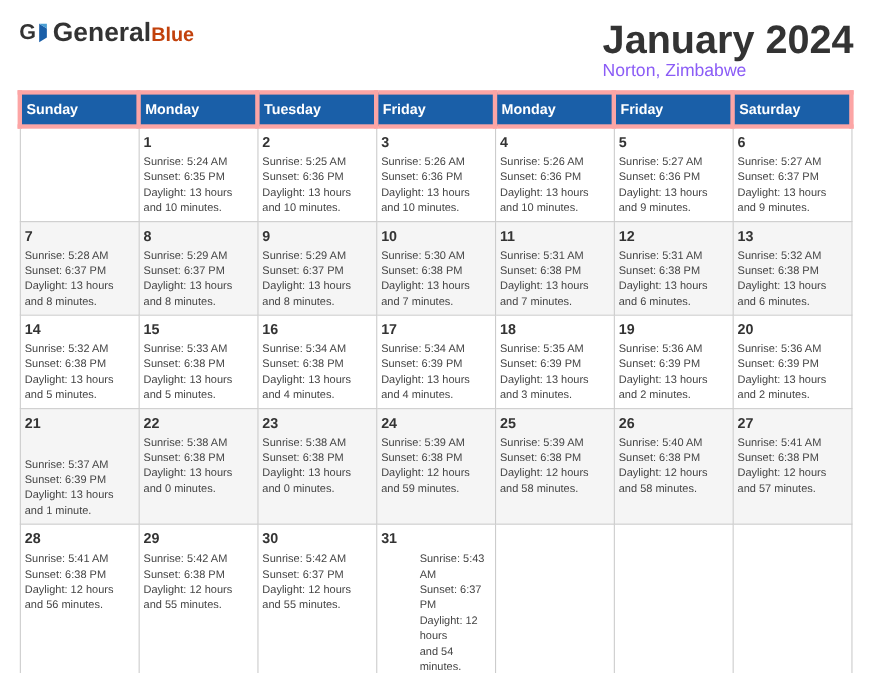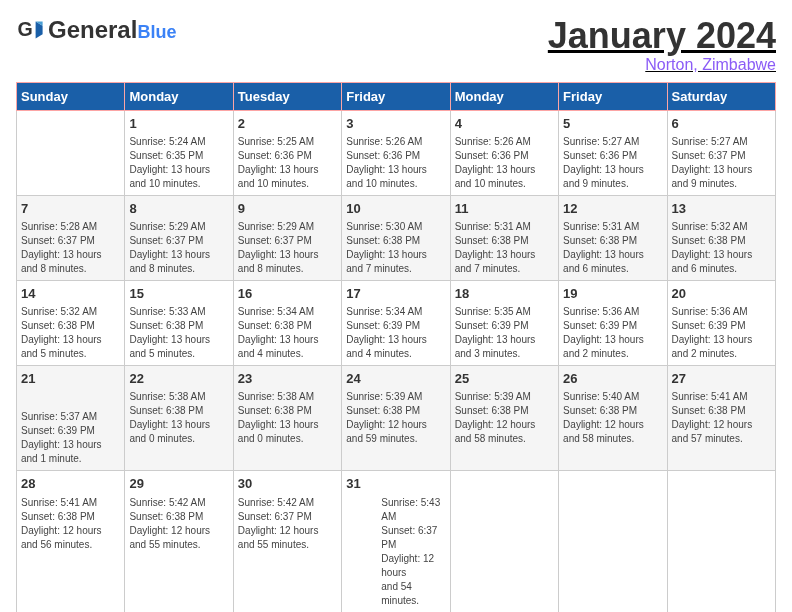--- a/index.html
+++ b/index.html
@@ -19,22 +19,20 @@
     .logo {
       display: flex;
       align-items: center;
       gap: 4px;
     }
     .logo-icon {
       width: 28px;
       height: 28px;
     }
     .title-block {
-      text-align: right;
-      text-decoration: underline;
     }
     .calendar-title {
       font-size: 36px;
       font-weight: bold;
       color: #333;
       line-height: 1.1;
     }
     .calendar-subtitle {
       font-size: 16px;
       color: #8b5cf6;
@@ -44,21 +42,21 @@
       border-collapse: collapse;
       font-size: 11px;
     }
     thead tr th {
       background-color: #1a5fa8;
       color: #fff;
       padding: 6px 4px;
       text-align: left;
       font-size: 13px;
       font-weight: bold;
-      border: 1px solid #fca5a5;
+      border: 4px solid #fca5a5;
     }
     tbody tr td {
       border: 1px solid #ccc;
       vertical-align: top;
       padding: 4px;
       height: 80px;
       width: 14.28%;
       color: #333;
       line-height: 1.4;
     }
@@ -86,21 +84,21 @@
 <body>
 
 <div class="header">
   <div class="logo">
     <svg class="logo-icon" viewBox="0 0 40 40" xmlns="http://www.w3.org/2000/svg">
       <text x="2" y="28" font-size="28" font-family="Arial" font-weight="bold" fill="#333">G</text>
       <polygon points="28,8 38,14 38,26 28,32" fill="#1a5fa8"></polygon>
       <polygon points="28,8 38,8 38,14" fill="#4a9fd4"></polygon>
     </svg>
     <div>
-      <span style="font-size:24px;font-weight:bold;color:#333;">General</span><span style="font-size:18px;font-weight:bold;color:#3b82f6;">Blue</span>
+      <span style="font-size:24px;font-weight:bold;color:#333;">General</span><span style="font-size:18px;font-weight:bold;color:#c2410c;">Blue</span>
     </div>
   </div>
   <div class="title-block">
     <div class="calendar-title">January 2024</div>
     <div class="calendar-subtitle">Norton, Zimbabwe</div>
   </div>
 </div>
 
 <table>
   <thead>

